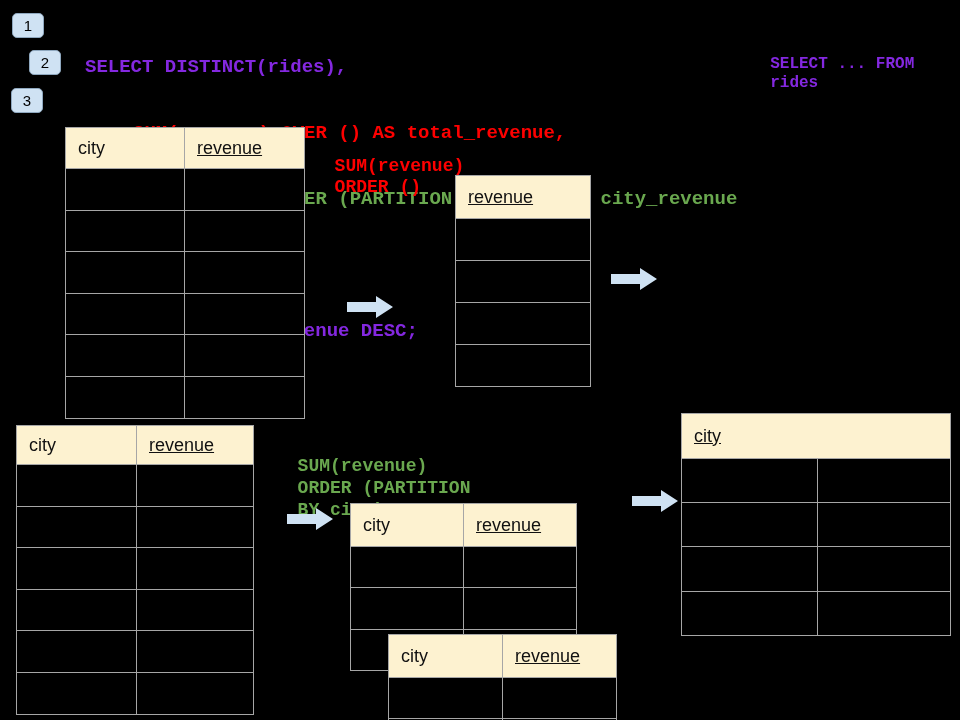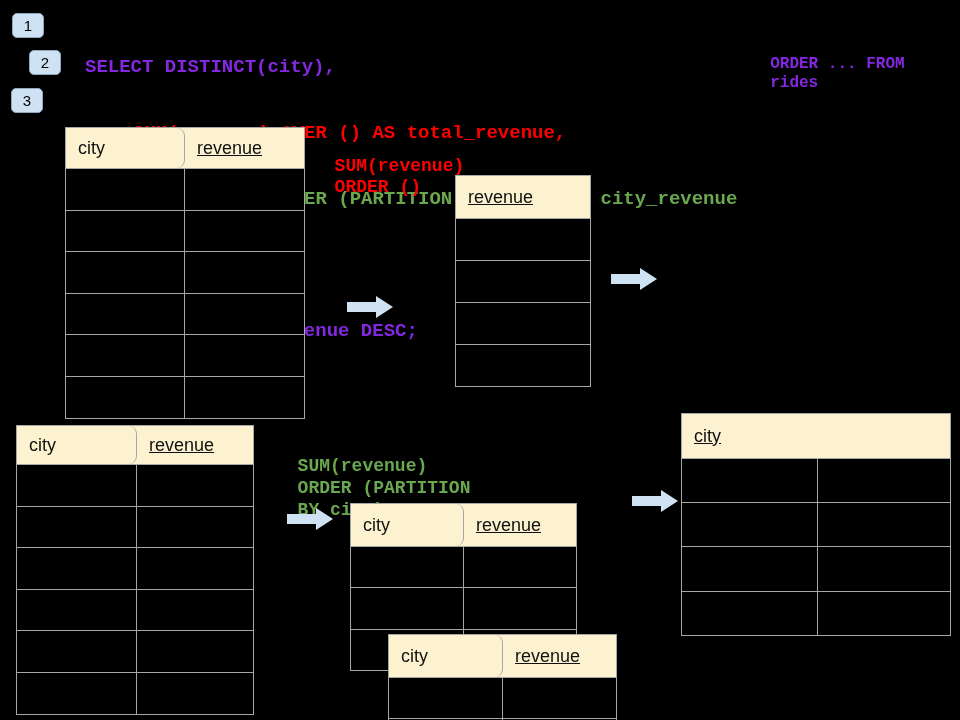--- a/index.html
+++ b/index.html
@@ -47,50 +47,50 @@
     position:absolute;background:#000;
     border:1px solid #a6a6a6;box-sizing:border-box;
   }
   .thead{
     display:grid;grid-template-columns:var(--cols);
     height:var(--headh,40px);background:#fdf2d0;
   }
   .th{
     display:flex;align-items:center;padding-left:12px;
     font-size:18px;color:#111;
-    border-right:1px solid #a6a6a6;box-sizing:border-box;overflow:hidden;border-radius:8px;
+    border-right:1px solid #a6a6a6;box-sizing:border-box;overflow:hidden;
   }
   .th:last-child{border-right:none;text-decoration:underline;}
   .trow{
     display:grid;grid-template-columns:var(--cols);
     height:var(--rowh,42px);border-top:1px solid #a6a6a6;box-sizing:border-box;
   }
   .td{border-right:1px solid #a6a6a6;box-sizing:border-box;}
   .td:last-child{border-right:none;}
   .overlay{z-index:5;}
   
   .arrow{position:absolute;width:46px;height:24px;}
 </style>
 </head>
 <body>
 
 <div class="badge" style="left:12px;top:13px">1</div>
 <div class="badge" style="left:29px;top:50px">2</div>
 <div class="badge" style="left:11px;top:88px">3</div>
 
 <div class="sql">
-  <span class="ln c-purple">SELECT DISTINCT(city),</span>
+  <span class="ln c-purple">SELECT DISTINCT(rides),</span>
   <span class="ln c-red ind-a">SUM(revenue) OVER () AS total_revenue,</span>
   <span class="ln c-green ind-a">SUM(revenue) OVER (PARTITION BY city) as city_revenue</span>
   <span class="ln c-purple ind-b">FROM rides</span>
   <span class="ln c-purple ind-b">ORDER by city_revenue DESC;</span>
 </div>
 
 <div class="side-note">
-  <span class="ln">ORDER ... FROM</span>
+  <span class="ln">SELECT ... FROM</span>
   <span class="ln">rides</span>
 </div>
 
 <div class="anno anno-total">
   <span class="ln">SUM(revenue)</span>
   <span class="ln">ORDER ()</span>
 </div>
 
 <div class="anno anno-part">
   <span class="ln">SUM(revenue)</span>

